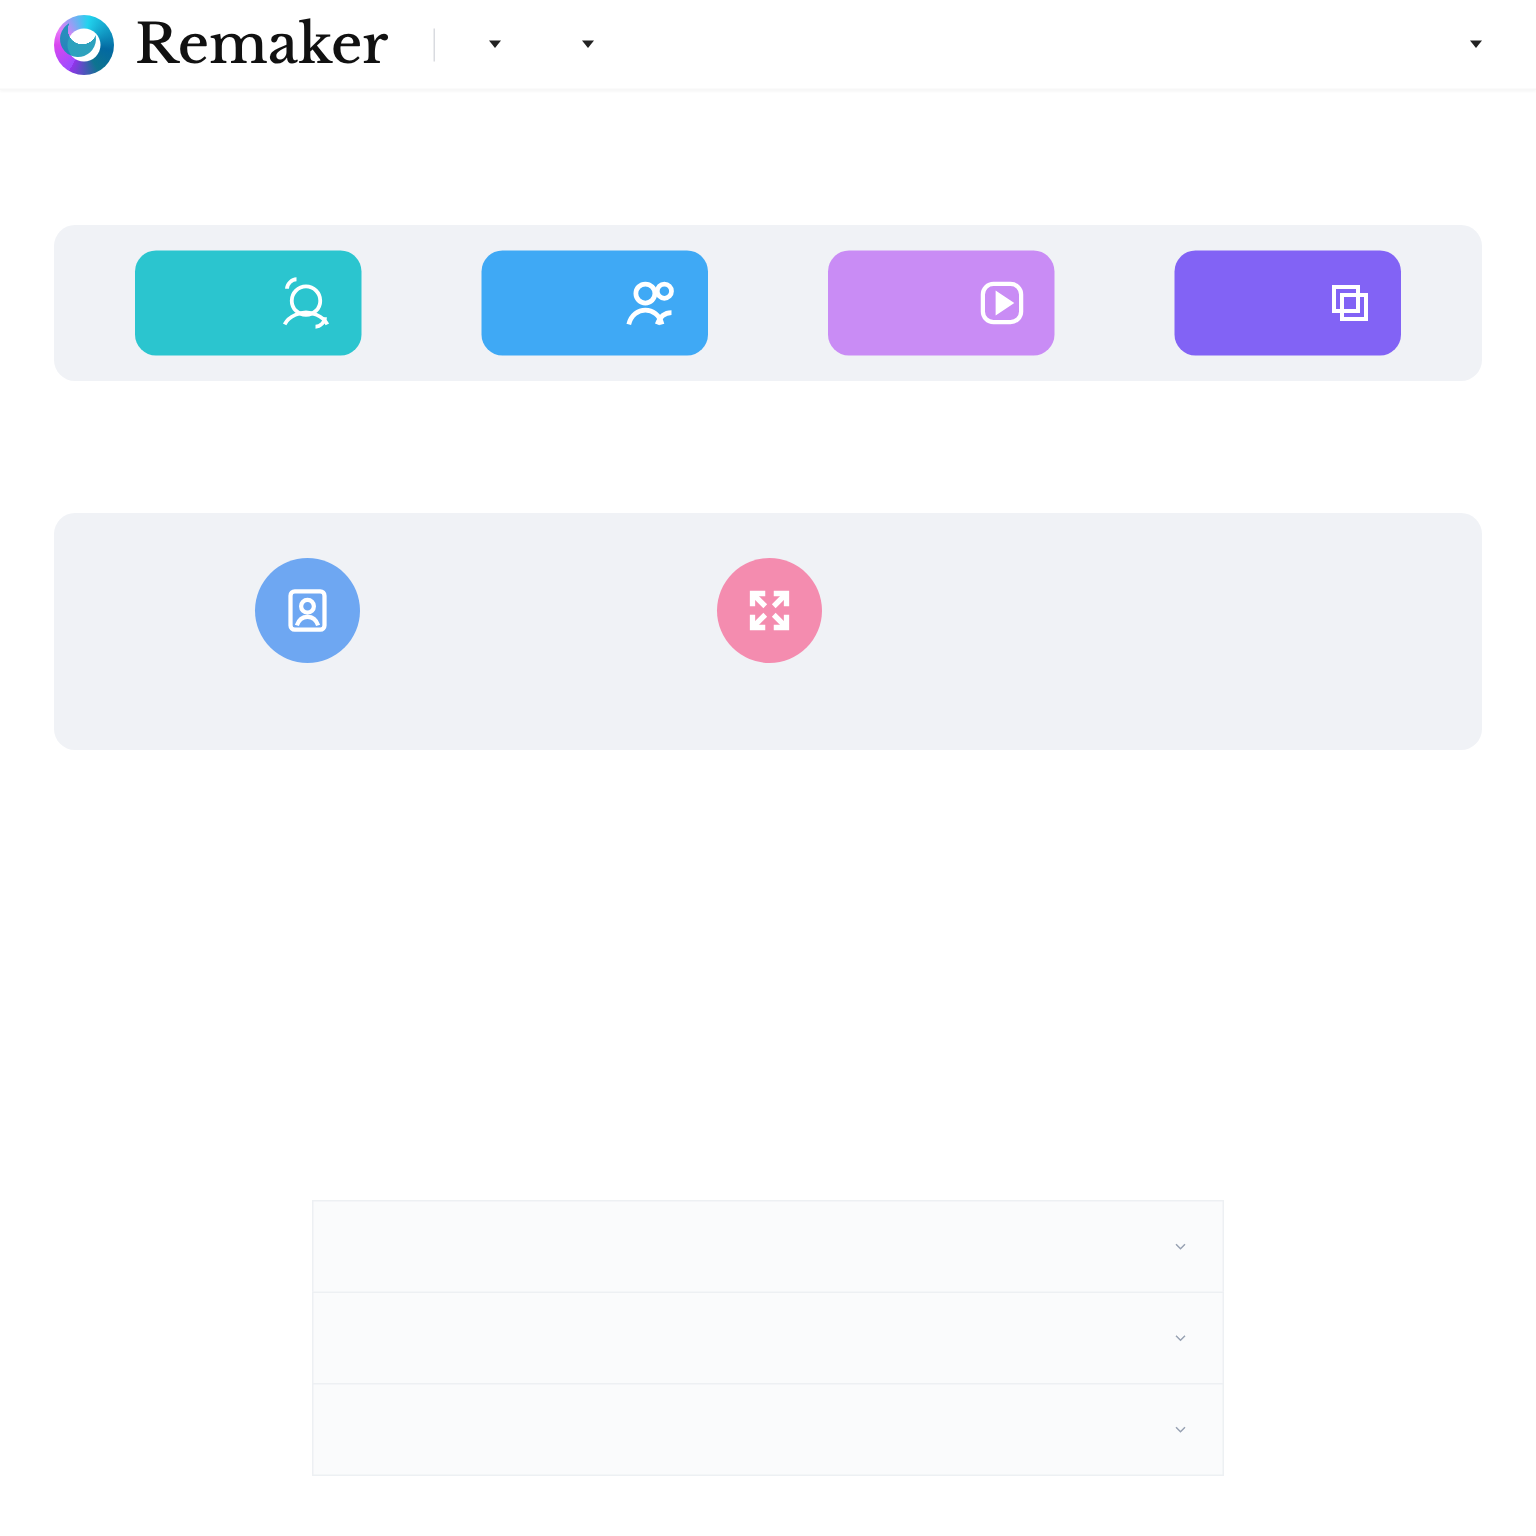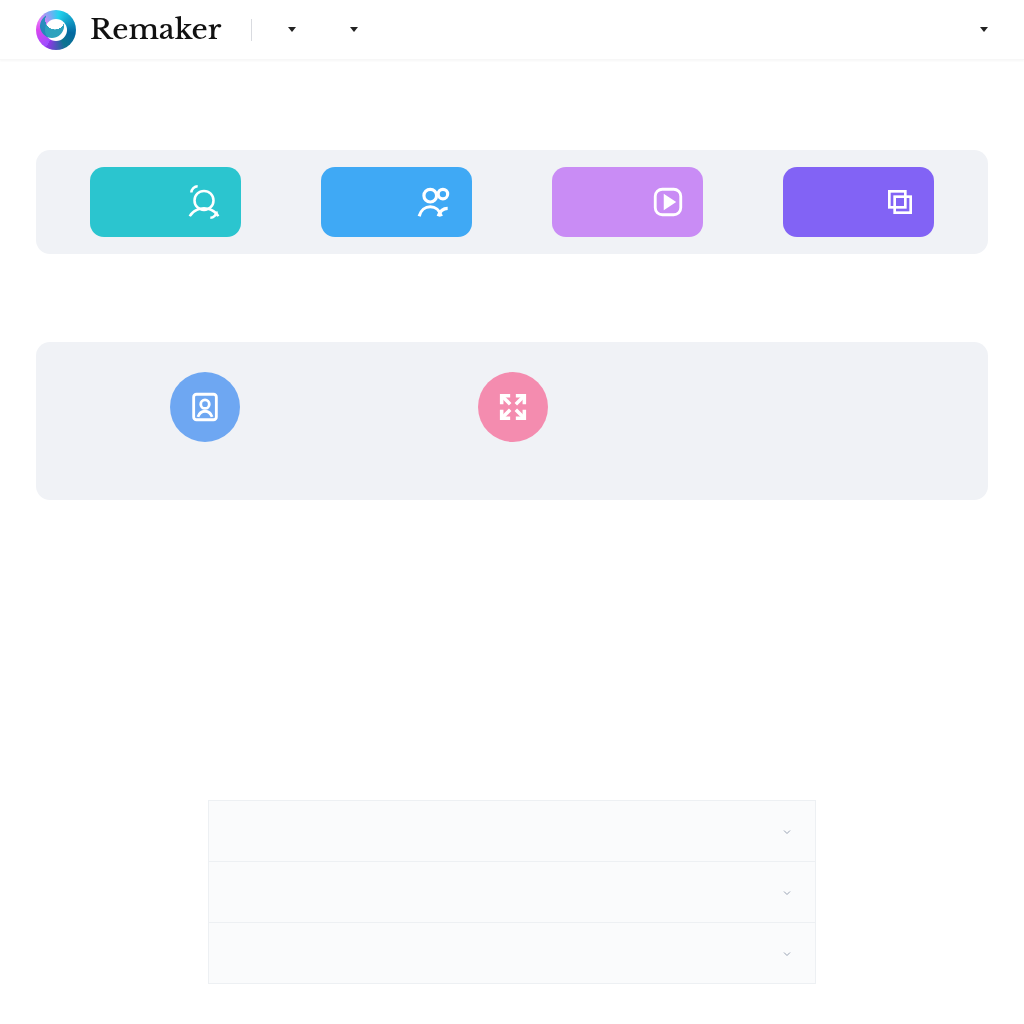--- a/index.html
+++ b/index.html
@@ -4,21 +4,21 @@
 <style>
   *{box-sizing:border-box;margin:0;padding:0;font-family:-apple-system,BlinkMacSystemFont,"Segoe UI",Roboto,sans-serif}
   body{background:#fff;color:#111;width:1024px;height:1024px;overflow:hidden}
 
   
   header{height:60px;display:flex;align-items:center;padding:0 36px;border-bottom:1px solid rgba(0,0,0,.03);box-shadow:0 1px 2px rgba(0,0,0,.04)}
   .logo{display:flex;align-items:center;gap:14px}
   .logo-mark{width:40px;height:40px;border-radius:50%;position:relative;background:conic-gradient(from 210deg,#9b4dff 0deg,#d946ef 60deg,#e879f9 90deg,#22d3ee 160deg,#0369a1 250deg,#0e7490 300deg,#9333ea 360deg)}
   .logo-inner{position:absolute;inset:9px;background:#fff;border-radius:50%}
   .logo-swirl{position:absolute;width:24px;height:24px;left:4px;top:4px;border-radius:50%;background:radial-gradient(circle at 70% 30%,transparent 40%,#0891b2 41%);transform:rotate(-20deg);opacity:.85}
-  .logo-text{font-family:"Libre Baskerville","Times New Roman",serif;font-size:28px;font-weight:500}
+  .logo-text{font-family:"Libre Baskerville","Times New Roman",serif;font-size:36px;font-weight:500}
   .vline{width:1px;height:22px;background:#d9dbe0;margin:0 30px}
   .nav-spacer{flex:1;display:flex;gap:48px}
   .nav-drop{display:flex;align-items:center;color:#222;font-size:14px;cursor:pointer}
   .caret{width:0;height:0;border-left:4px solid transparent;border-right:4px solid transparent;border-top:5px solid #222;margin-left:6px}
   .hdr-right{display:flex;align-items:center}
 
   
   .wrap{padding:90px 36px 0}
   .grid4{background:#f0f2f6;border-radius:14px;padding:17px 54px;display:grid;grid-template-columns:repeat(4,1fr);gap:80px}
   .tool{height:70px;border-radius:14px;position:relative;color:#fff;cursor:pointer}

